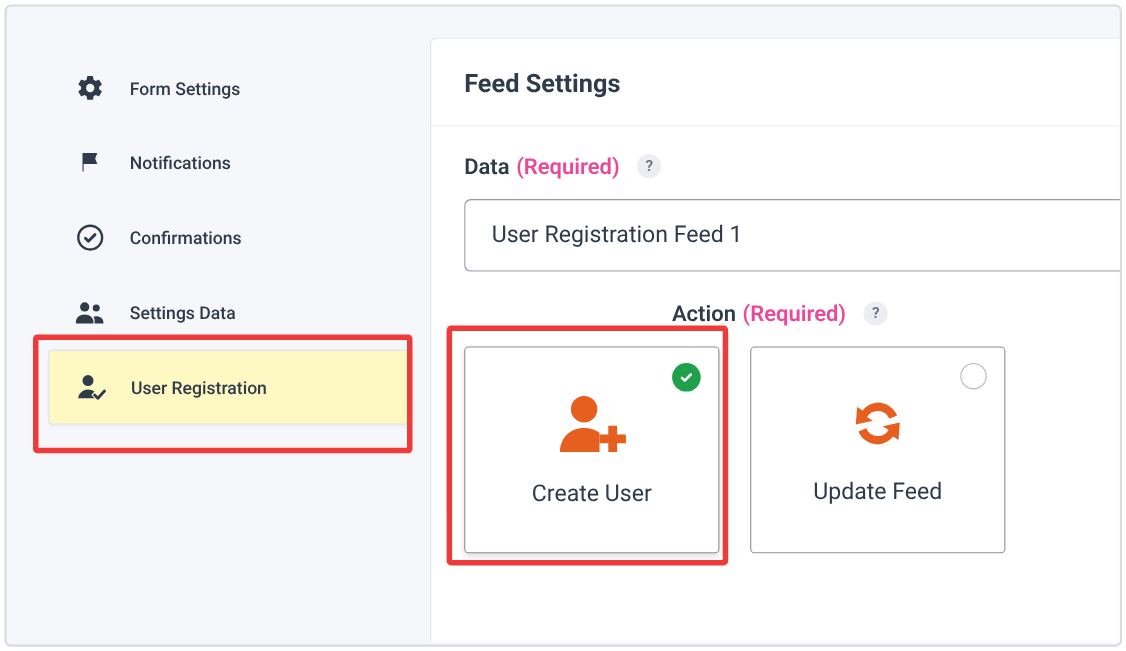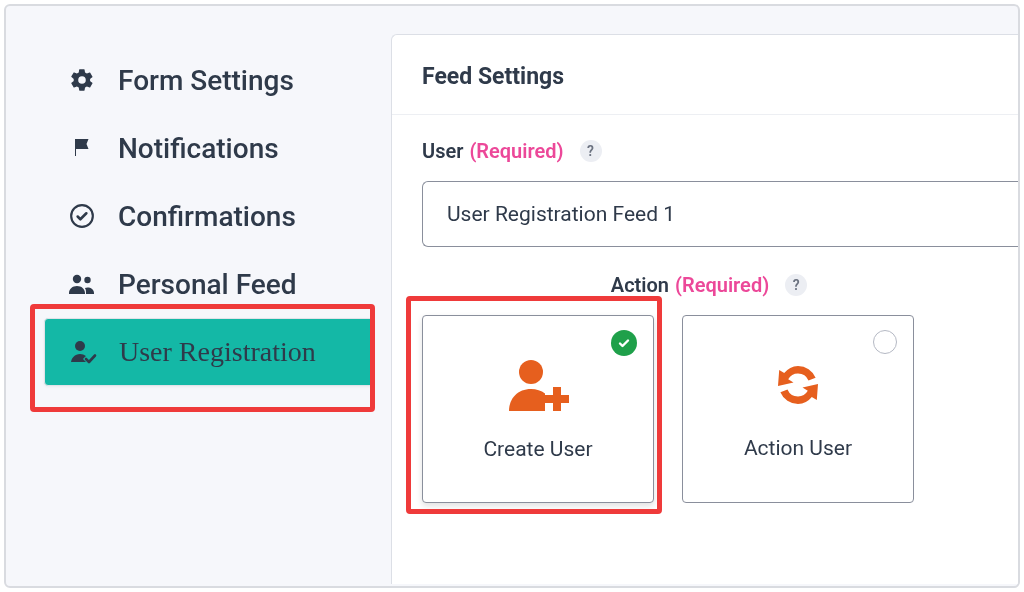--- a/index.html
+++ b/index.html
@@ -23,38 +23,37 @@
     top: 40px;
     width: 330px;
   }
   .nav-item {
     display: flex;
     align-items: center;
     height: 68px;
     padding: 0 24px;
     cursor: pointer;
     color: #2f3a4a;
-    font-size: 28px;
+    font-size: 16px;
     font-weight: 500;
     border-radius: 4px;
   }
   .nav-item .icon {
     width: 28px;
     height: 28px;
     margin-right: 22px;
     display: flex;
     align-items: center;
     justify-content: center;
     color: #2f3a4a;
   }
   .nav-item.active {
-    background: #14b8a6;
+    background: #fef9c3;
     border: 1px solid #e1e3e9;
     box-shadow: 0 1px 3px rgba(0,0,0,0.05);
-    font-family: Liberation Serif, serif;
   }
   .highlight-red {
     position: absolute;
     border: 5px solid #ef3a3a;
     border-radius: 4px;
     pointer-events: none;
   }
   .hl-sidebar {
     left: 24px;
     top: 298px;
@@ -208,42 +207,42 @@
       <span>Confirmations</span>
     </div>
     <div class="nav-item">
       <span class="icon">
         <svg width="28" height="22" viewBox="0 0 28 22">
             <circle cx="9" cy="6" r="4.2" fill="currentColor"></circle>
             <circle cx="19.5" cy="7" r="3.2" fill="currentColor"></circle>
             <path fill="currentColor" d="M1 20c0-4.2 3.6-7 8-7s8 2.8 8 7v1H1zM18 20c0-2 0-3.4-1.1-5 .8-.3 1.7-.5 2.6-.5 3.4 0 6.5 2 6.5 5.5v1H18z"></path>
           </svg>
       </span>
-      <span>Personal Feed</span>
+      <span>Settings Data</span>
     </div>
     <div class="nav-item active">
       <span class="icon">
         <svg width="28" height="26" viewBox="0 0 28 26">
             <circle cx="11" cy="7" r="5" fill="currentColor"></circle>
             <path fill="currentColor" d="M2 24c0-5 4-9 9-9 2.3 0 4.3.7 5.9 2L14 20l3 3H2z"></path>
             <path fill="none" stroke="currentColor" stroke-width="2.6" stroke-linecap="round" stroke-linejoin="round" d="m17 20 3 3 6-6.5"></path>
           </svg>
       </span>
       <span>User Registration</span>
     </div>
   </div>
 
   <div class="highlight-red hl-sidebar"></div>
 
   <div class="panel">
     <div class="panel-title">Feed Settings</div>
     <div class="panel-body">
 
       <div class="field-label">
-        <span>User</span>
+        <span>Data</span>
         <span class="required">(Required)</span>
         <span class="help">?</span>
       </div>
       <input class="text-input" type="text" value="User Registration Feed 1" style="">
 
       <div class="field-label mt-action">
         <span>Action</span>
         <span class="required">(Required)</span>
         <span class="help">?</span>
       </div>
@@ -264,21 +263,21 @@
           </span>
           <span class="card-label">Create User</span>
         </div>
         <div class="action-card">
           <span class="radio-empty"></span>
           <span class="card-icon">
             <svg width="54" height="54" viewBox="0 0 54 54">
                 <path fill="currentColor" d="M27 8a19 19 0 0 1 17.6 11.8l-7.1 2.8A11.4 11.4 0 0 0 27 15.6a11.3 11.3 0 0 0-9.8 5.6l5.3 3.3L7 28 8.2 12l5 3.1A19 19 0 0 1 27 8zM27 46a19 19 0 0 1-17.6-11.8l7.1-2.8A11.4 11.4 0 0 0 27 38.4a11.3 11.3 0 0 0 9.8-5.6l-5.3-3.3L47 26l-1.2 16-5-3.1A19 19 0 0 1 27 46z"></path>
               </svg>
           </span>
-          <span class="card-label">Action User</span>
+          <span class="card-label">Update Feed</span>
         </div>
       </div>
 
     </div>
   </div>
 
   <div class="highlight-red hl-card"></div>
 
 </div>
 

